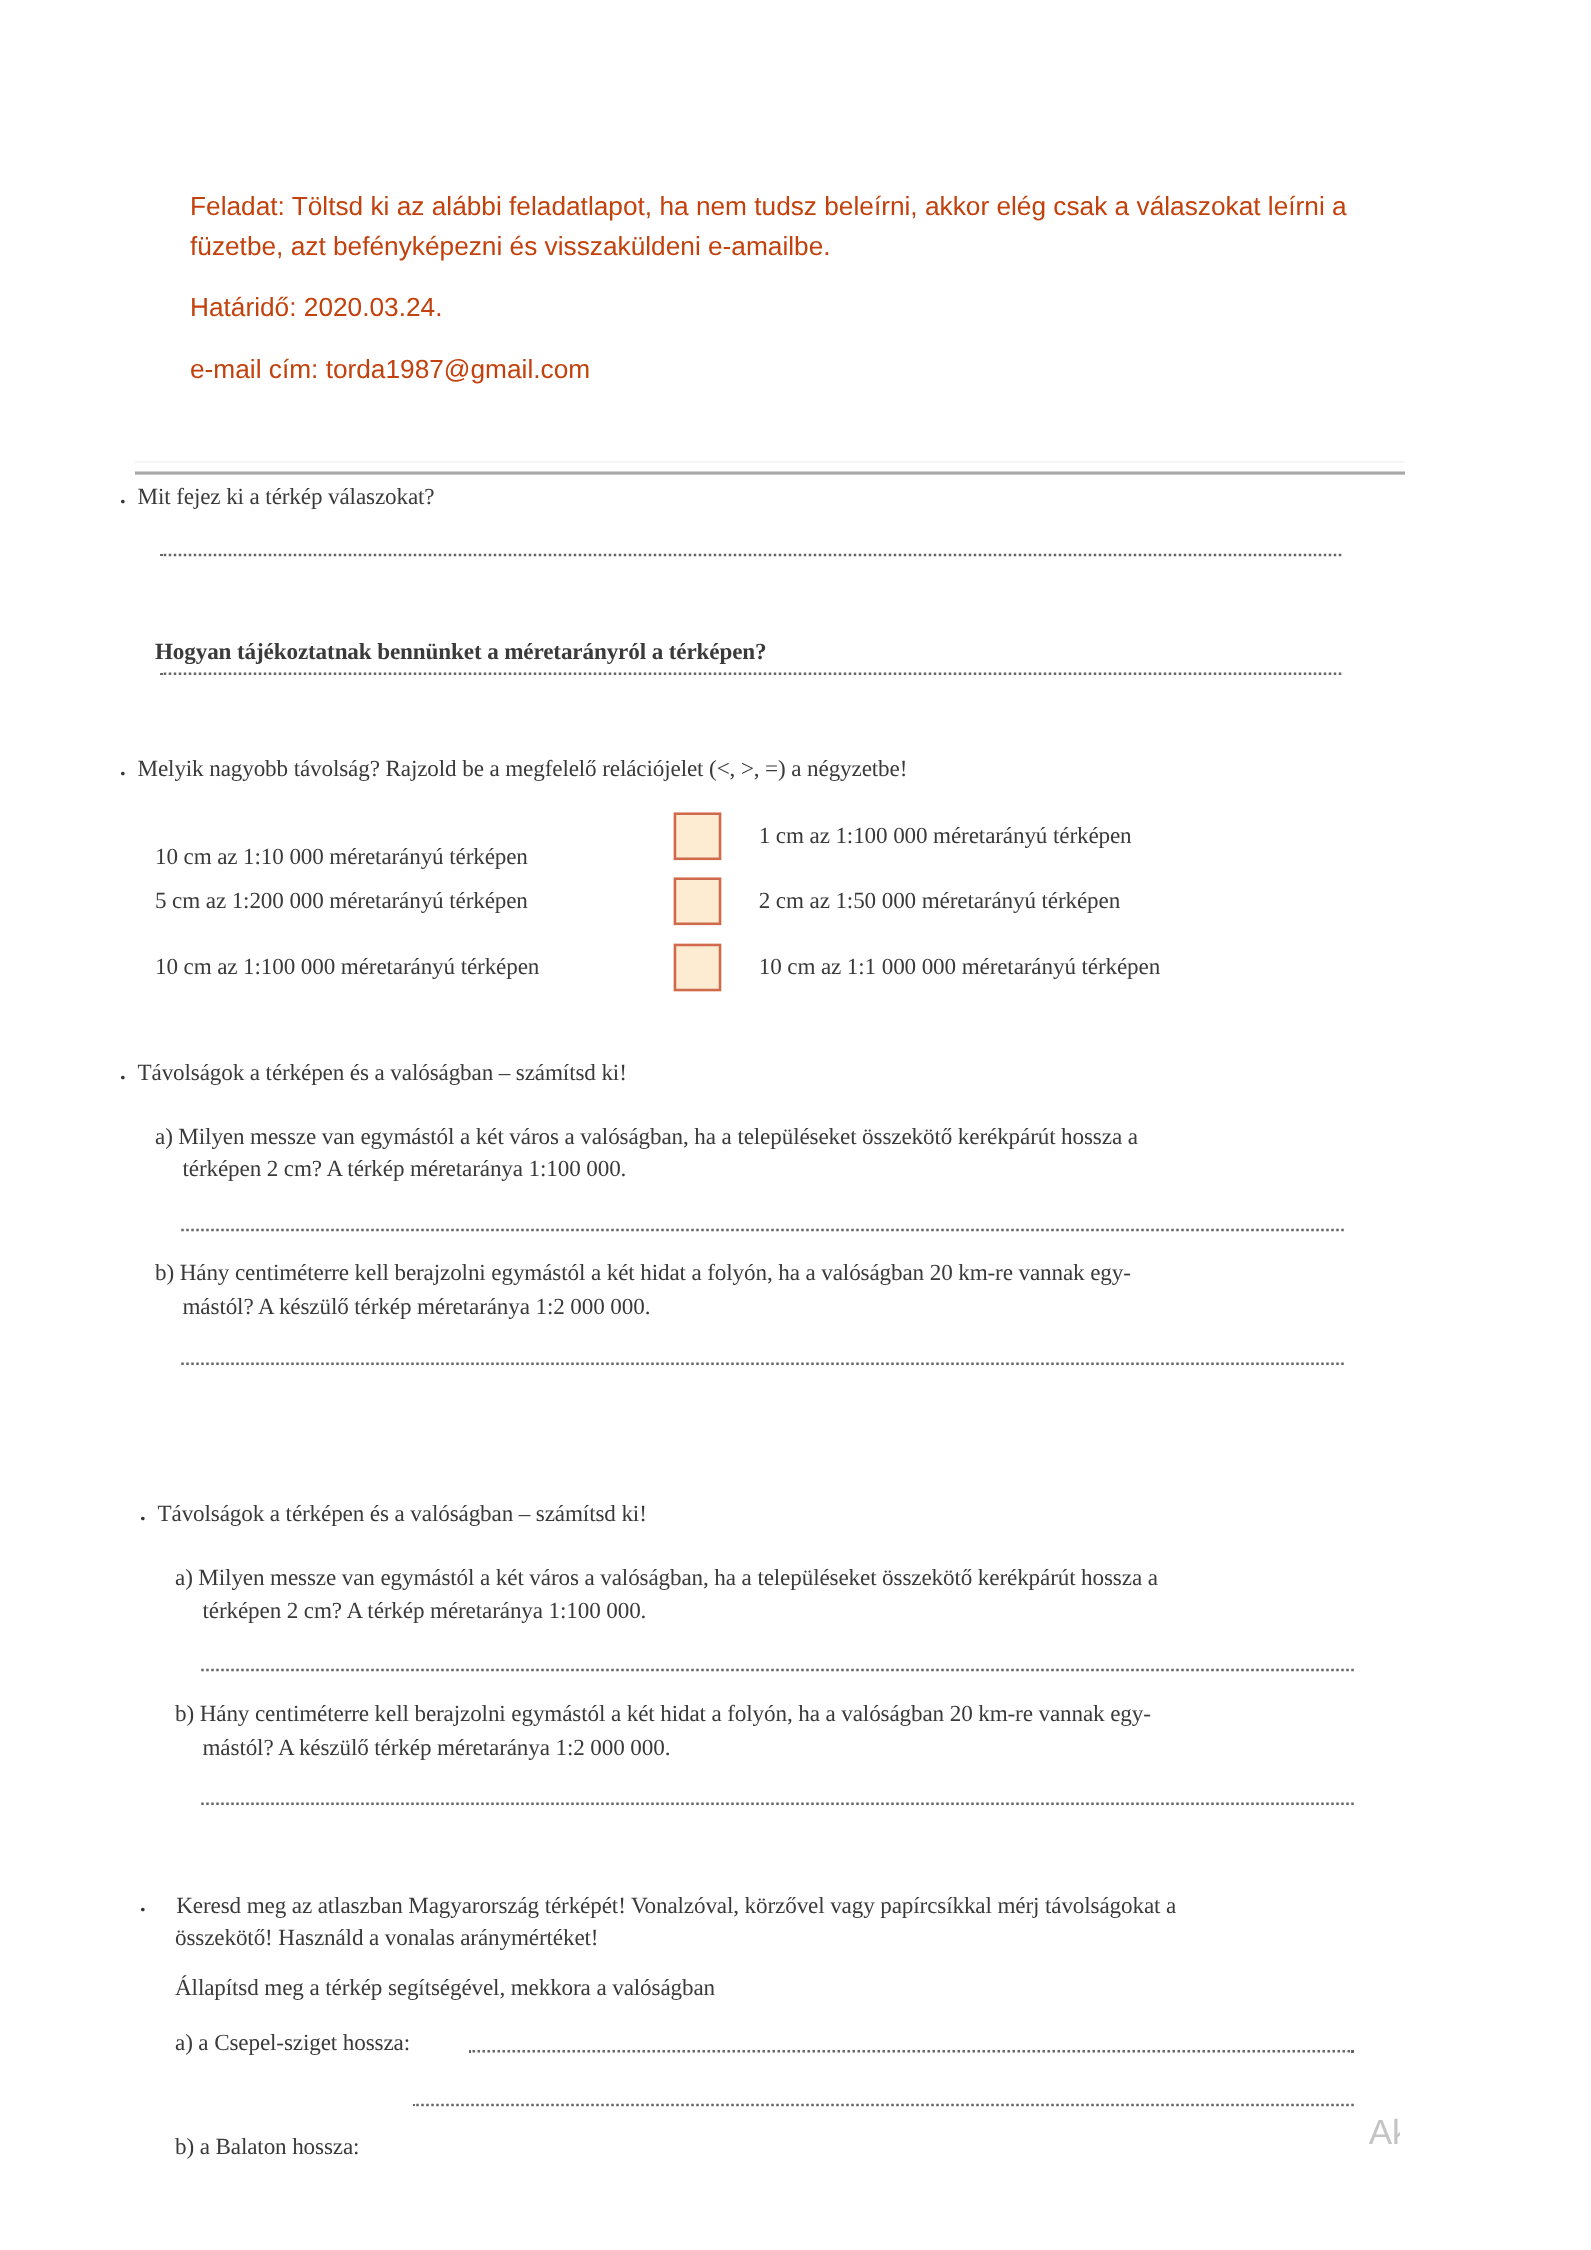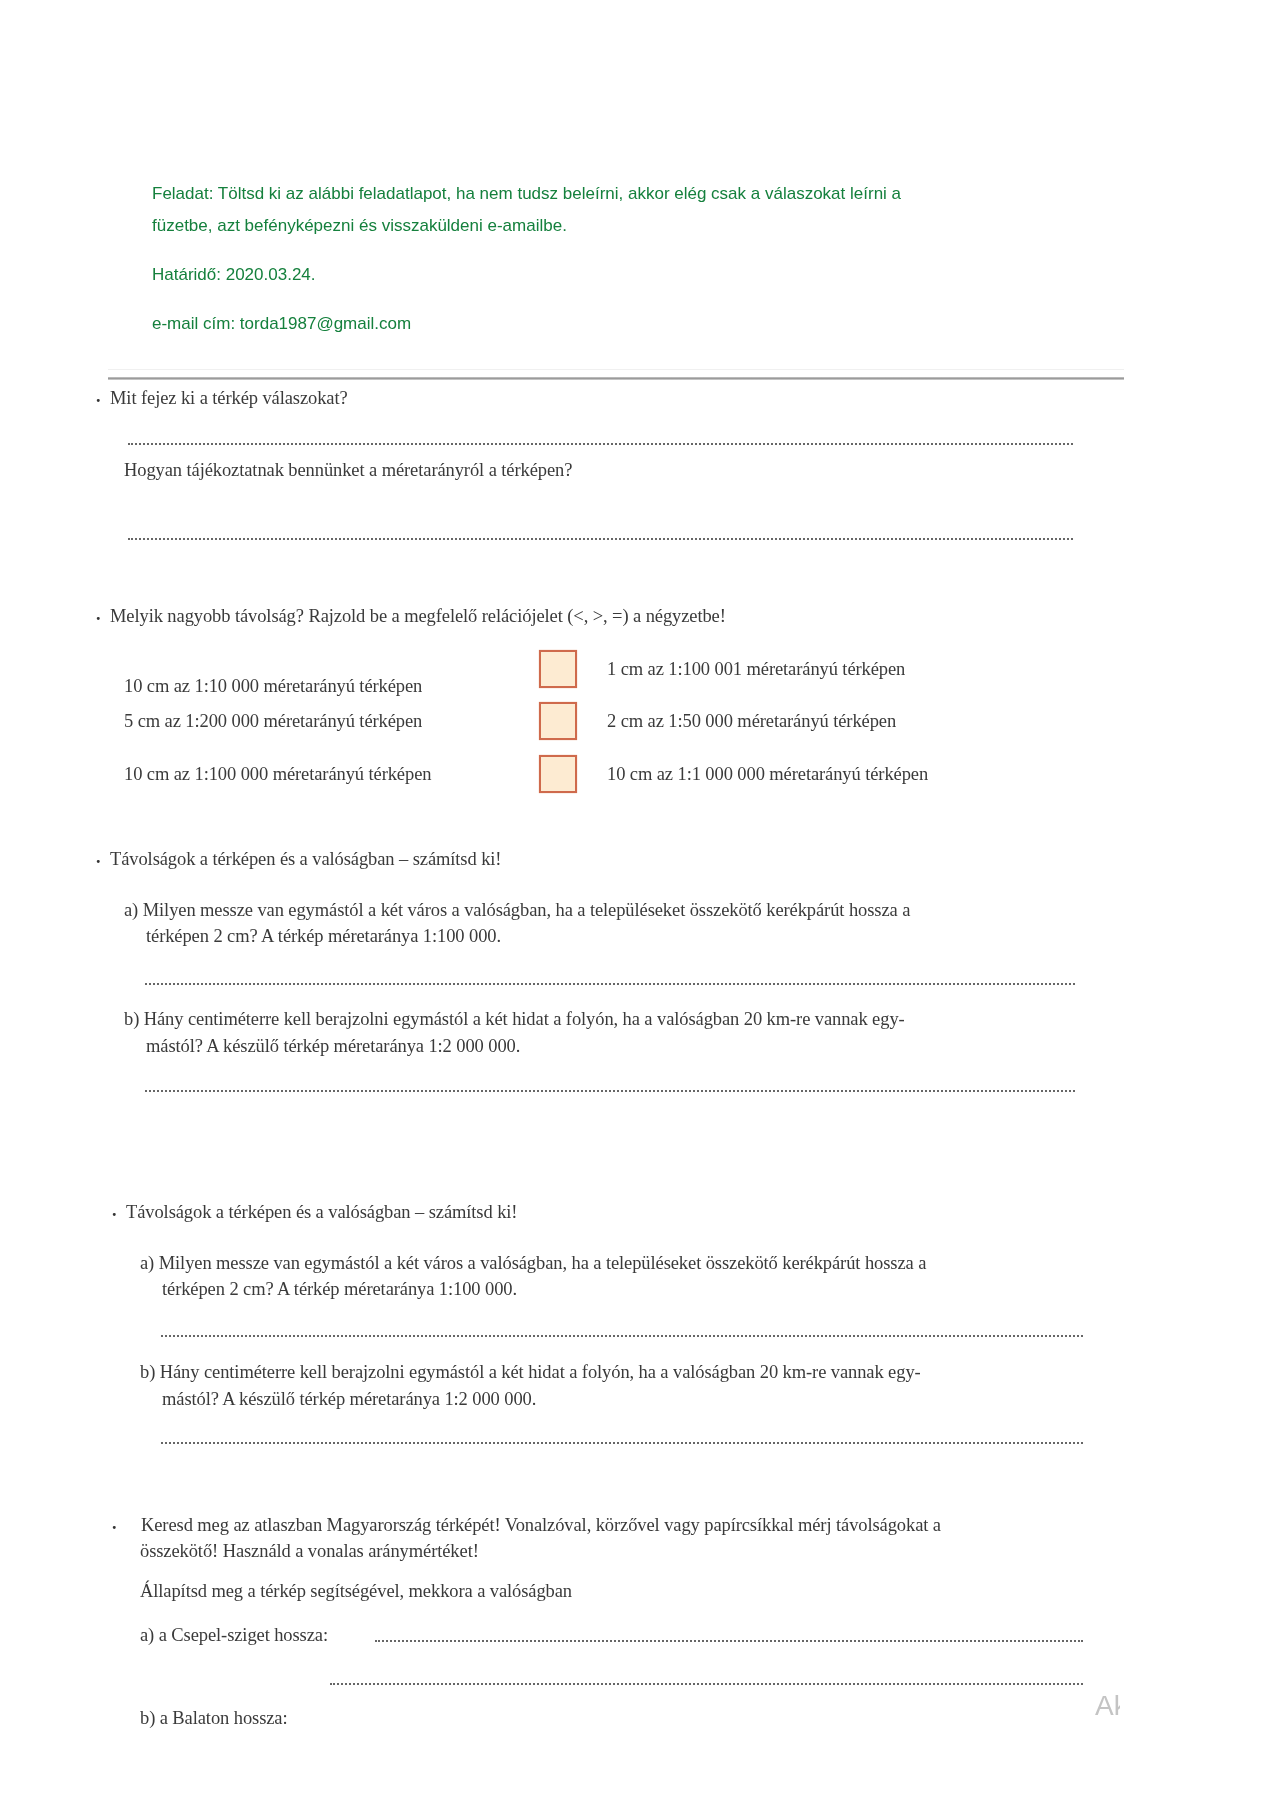--- a/index.html
+++ b/index.html
@@ -1,20 +1,20 @@
 <!DOCTYPE html>
 <html><head>
 <meta charset="utf-8">
 <style>
   html, body { margin: 0; padding: 0; background: #ffffff; }
   body { width: 1273px; height: 1800px; position: relative; overflow: hidden; }
   .abs { position: absolute; }
 
   
-  .intro { font-family: "Liberation Sans", sans-serif; font-size: 17px; color: #15803d; line-height: 28px; white-space: nowrap; margin-top: 28px; }
+  .intro { font-family: "Liberation Sans", sans-serif; font-size: 21px; color: #c2410c; line-height: 28px; white-space: nowrap; }
 
   
   .ws { font-family: "Liberation Serif", serif; font-size: 18.5px; color: #3a3a3a; line-height: 26px; white-space: nowrap; letter-spacing: -0.1px; }
   .bullet { font-family: "Liberation Serif", serif; font-size: 18px; color: #333; font-weight: bold; }
 
   .rule-top { left: 108px; width: 1016px; height: 1px; background: #f0f0f0; }
   .rule-main { left: 108px; width: 1016px; height: 3px; background: linear-gradient(#c8c8c8, #9a9a9a 50%, #d8d8d8); }
 
   .dots { height: 0; border-bottom: 2px dotted #666; }
 
@@ -29,29 +29,29 @@
 <div class="abs intro" style="left:152px; top:184px;">füzetbe, azt befényképezni és visszaküldeni e-amailbe.</div>
 <div class="abs intro" style="left:152px; top:233px;">Határidő: 2020.03.24.</div>
 <div class="abs intro" style="left:152px; top:282px;">e-mail cím: torda1987@gmail.com</div>
 
 <div class="abs rule-top" style="top:369px;"></div>
 <div class="abs rule-main" style="top:377px;"></div>
 
 <span class="abs bullet" style="left:96px; top:386px;">.</span>
 <div class="abs ws" style="left:110px; top:385px;">Mit fejez ki a térkép válaszokat?</div>
 <div class="abs dots" style="left:128px; top:443px; width:945px;"></div>
-<div class="abs ws" style="left:124px; top:457px;">Hogyan tájékoztatnak bennünket a méretarányról a térképen?</div>
+<div class="abs ws" style="left:124px; top:509px;font-weight:bold;">Hogyan tájékoztatnak bennünket a méretarányról a térképen?</div>
 <div class="abs dots" style="left:128px; top:538px; width:945px;"></div>
 
 <span class="abs bullet" style="left:96px; top:604px;">.</span>
 <div class="abs ws" style="left:110px; top:603px;">Melyik nagyobb távolság? Rajzold be a megfelelő relációjelet (&lt;, &gt;, =) a négyzetbe!</div>
 
 <div class="abs ws" style="left:124px; top:673px;">10 cm az 1:10 000 méretarányú térképen</div>
 <div class="abs rel-box" style="left:539px; top:650px;"></div>
-<div class="abs ws" style="left:607px; top:656px;">1 cm az 1:100 001 méretarányú térképen</div>
+<div class="abs ws" style="left:607px; top:656px;">1 cm az 1:100 000 méretarányú térképen</div>
 
 <div class="abs ws" style="left:124px; top:708px;">5 cm az 1:200 000 méretarányú térképen</div>
 <div class="abs rel-box" style="left:539px; top:702px;"></div>
 <div class="abs ws" style="left:607px; top:708px;">2 cm az 1:50 000 méretarányú térképen</div>
 
 <div class="abs ws" style="left:124px; top:761px;">10 cm az 1:100 000 méretarányú térképen</div>
 <div class="abs rel-box" style="left:539px; top:755px;"></div>
 <div class="abs ws" style="left:607px; top:761px;">10 cm az 1:1 000 000 méretarányú térképen</div>
 
 <span class="abs bullet" style="left:96px; top:847px;">.</span>

